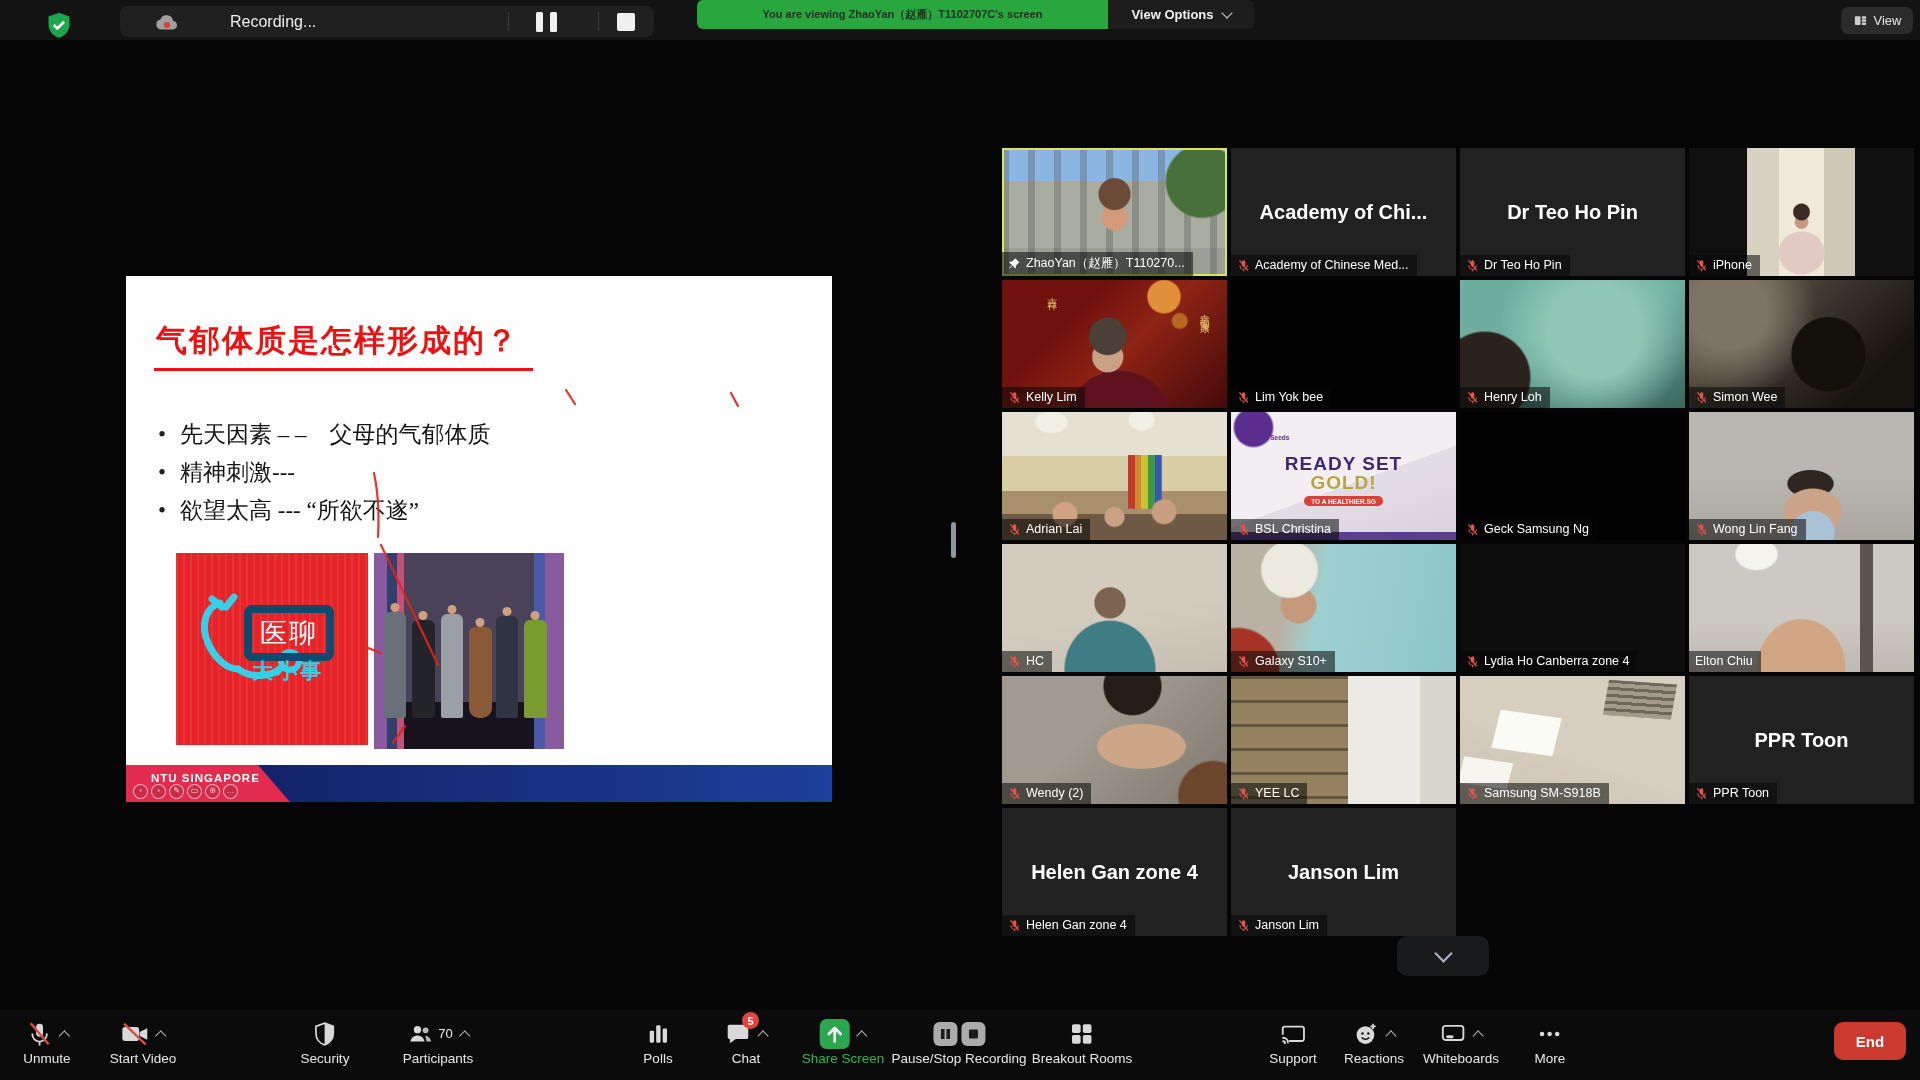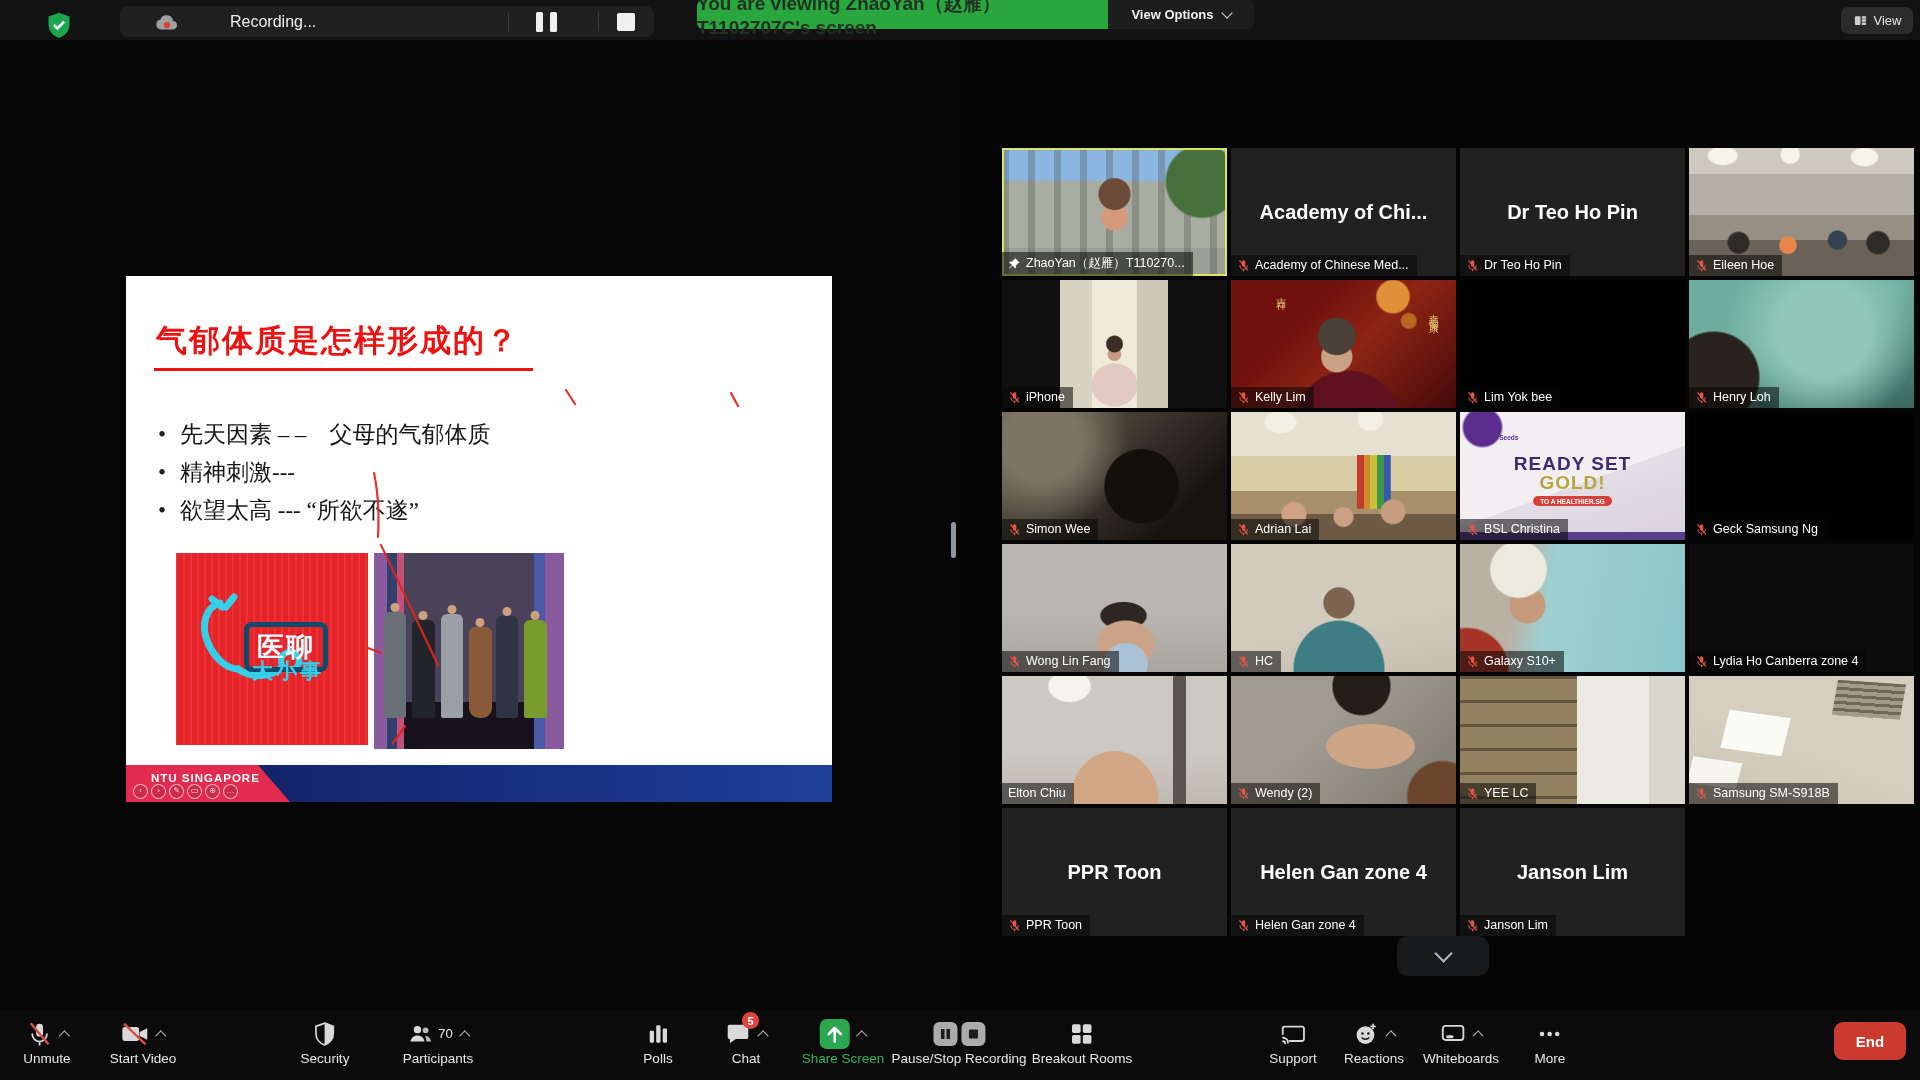--- a/index.html
+++ b/index.html
@@ -16,21 +16,21 @@
   .rec-divider{position:absolute;top:6px;width:1px;height:19px;background:#3a3a3a;}
   .rec-d1{left:388px}.rec-d2{left:478px}
   .rec-btn{position:absolute;top:0;height:31px;background:transparent;border:0;cursor:pointer;padding:0;}
   .rec-pause{left:406px;width:40px;}
   .rec-pause .bars{display:flex;gap:7px;justify-content:center;}
   .rec-pause .bars i{width:7px;height:20px;background:#f0f0f0;border-radius:1.5px;}
   .rec-stop{left:490px;width:32px;}
   .rec-stop i{display:block;margin:0 auto;width:18px;height:18px;background:#f0f0f0;border-radius:2px;}
 
   .banner{position:absolute;left:697px;top:0;width:411px;height:29px;background:#28a73e;border-radius:6px 0 0 6px;
-          display:flex;align-items:center;justify-content:center;font-size:19px;font-weight:bold;color:#243024;}
+          display:flex;align-items:center;justify-content:center;font-size:11px;font-weight:bold;color:#243024;}
   .view-options{position:absolute;left:1108px;top:0;width:146px;height:29px;background:#1d1d1d;border:0;border-radius:0 6px 6px 0;
           display:flex;align-items:center;justify-content:center;gap:9px;color:#f0f0f0;font-size:13px;font-weight:bold;cursor:pointer;
           font-family:"Liberation Sans",sans-serif;}
   .chev-down-sm{width:7px;height:7px;border-left:1.7px solid #cfcfcf;border-bottom:1.7px solid #cfcfcf;transform:rotate(-45deg);margin-top:-4px;}
   .view-btn{position:absolute;left:1841px;top:7px;width:72px;height:27px;background:#2b2b2b;border:0;border-radius:7px;
           display:flex;align-items:center;justify-content:center;gap:6px;color:#e6e6e6;font-size:13px;cursor:pointer;
           font-family:"Liberation Sans",sans-serif;}
 
   
   .content{position:absolute;left:0;top:40px;width:1920px;height:970px;background:#050505;}
@@ -42,22 +42,22 @@
   .slide-title{position:absolute;left:28px;top:44px;margin:0;font-family:"Liberation Serif",serif;
     font-size:31px;font-weight:700;letter-spacing:2px;color:#ed1111;border-bottom:3px solid #ed1111;padding:0 14px 6px 2px;}
   .slide-bullets{position:absolute;left:30px;top:140px;margin:0;padding:0;list-style:none;}
   .slide-bullets li{position:relative;padding-left:24px;line-height:38px;font-size:23px;color:#141414;
     font-family:"Liberation Serif",serif;}
   .slide-bullets li::before{content:"•";position:absolute;left:2px;color:#222;}
 
   .img-left{position:absolute;left:50px;top:277px;width:192px;height:192px;background:#e62328;overflow:hidden;}
   .img-left::before{content:"";position:absolute;inset:0;background:repeating-linear-gradient(90deg,rgba(255,255,255,.07) 0 2px,transparent 2px 7px);}
   .steth{position:absolute;left:14px;top:38px;width:120px;height:120px;}
-  .yl-box{position:absolute;left:68px;top:52px;padding:2px 8px;border:5px solid #0c4a6e;border-radius:8px;
-    color:#eafdff;font-size:27px;font-weight:bold;font-family:"Liberation Sans",sans-serif;letter-spacing:2px;margin-top:17px;}
+  .yl-box{position:absolute;left:68px;top:52px;padding:2px 8px;border:8px solid #0c4a6e;border-radius:8px;
+    color:#eafdff;font-size:27px;font-weight:normal;font-family:"Liberation Sans",sans-serif;letter-spacing:2px;}
   .yl-sub{position:absolute;left:76px;top:104px;color:#35d0e8;font-size:21px;font-weight:bold;letter-spacing:3px;}
 
   .img-right{position:absolute;left:248px;top:277px;width:190px;height:196px;overflow:hidden;
     background:
       linear-gradient(90deg,#8a5a9e 0 7%,#32406e 7% 12%,#c2517a 12% 16%,transparent 16%),
       linear-gradient(90deg,transparent 0 84%,#4a5aa8 84% 90%,#8a5a9e 90%),
       linear-gradient(180deg,#4a4258 0 76%,#17121e 76%);}
   .person{position:absolute;bottom:16%;width:12%;border-radius:6px 6px 2px 2px;}
   .person::before{content:"";position:absolute;left:50%;top:-9px;transform:translateX(-50%);width:9px;height:9px;border-radius:50%;background:#cfa080;}
   .p1{left:5%;height:54%;background:#6a7078;}
@@ -388,38 +388,20 @@
                 <rect x="9" y="2.5" width="6.4" height="12" rx="3.2" fill="#e25549"></rect>
                 <path d="M5.5 11.5v.8a6.7 6.7 0 0 0 13.4 0v-.8" fill="none" stroke="#e25549" stroke-width="2"></path>
                 <path d="M12.2 19.5v3.2" stroke="#e25549" stroke-width="2"></path>
                 <path d="M4.5 2.5 20 21" stroke="#e25549" stroke-width="2.4"></path>
               </svg>
             </span>
       <span class="tag-text">Dr Teo Ho Pin</span>
     </div>
   </div>
 
-  <div class="tile">
-    <div class="vid scene-eileen">
-      
-      
-      
-    </div>
-    <div class="name-tag">
-      <span class="tag-icon">
-              <svg viewBox="0 0 24 24">
-                <rect x="9" y="2.5" width="6.4" height="12" rx="3.2" fill="#e25549"></rect>
-                <path d="M5.5 11.5v.8a6.7 6.7 0 0 0 13.4 0v-.8" fill="none" stroke="#e25549" stroke-width="2"></path>
-                <path d="M12.2 19.5v3.2" stroke="#e25549" stroke-width="2"></path>
-                <path d="M4.5 2.5 20 21" stroke="#e25549" stroke-width="2.4"></path>
-              </svg>
-            </span>
-      <span class="tag-text">Eileen Hoe</span>
-    </div>
-  </div>
 
   <div class="tile">
     <div class="vid scene-iphone">
       
       
       
     </div>
     <div class="name-tag">
       <span class="tag-icon">
               <svg viewBox="0 0 24 24">

